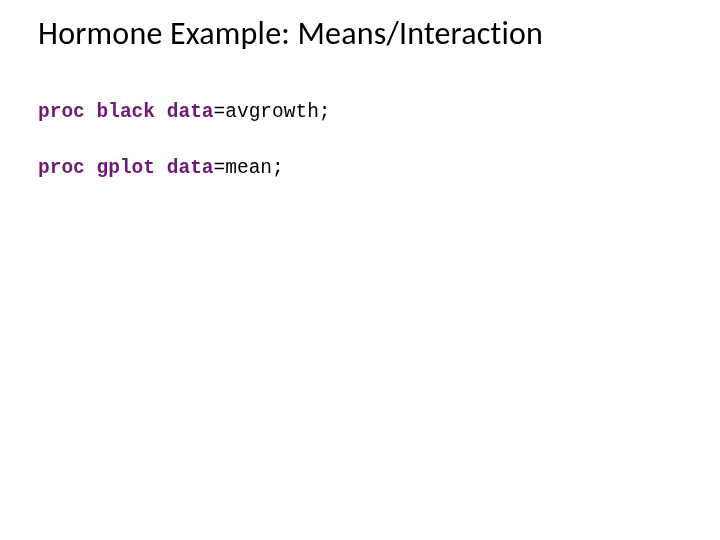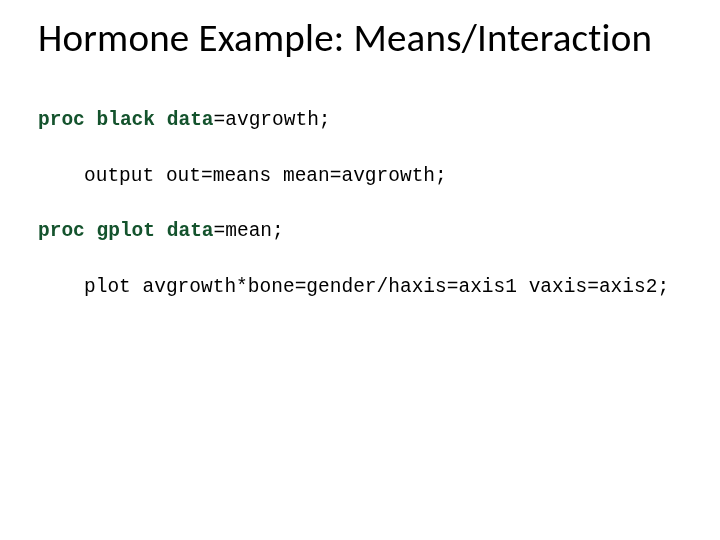--- a/index.html
+++ b/index.html
@@ -9,50 +9,48 @@
     height: 540px;
     font-family: "Calibri", "Segoe UI", Arial, sans-serif;
     background: #fff;
     overflow: hidden;
   }
   .slide {
     padding: 14px 28px 18px 38px;
     box-sizing: border-box;
   }
   .title {
-    font-size: 39px;
+    font-size: 32px;
     font-weight: 400;
     color: #000;
     margin: 0 0 18px 0;
     letter-spacing: 0.2px;
   }
   .code {
     font-family: "Courier New", Courier, monospace;
     font-size: 19.5px;
     line-height: 1.43;
     white-space: pre;
     color: #000;
   }
   .code .line { display: block; }
   .code .indent { padding-left: 46px; }
-  .kw { font-weight: bold; color: #14532d; }
+  .kw { font-weight: bold; color: #701a75; }
   .num { color: #008080; font-weight: bold; }
   .str { color: #800080; }
 </style>
 </head>
 <body>
 
 <div class="slide">
   <h1 class="title">Hormone Example: Means/Interaction</h1>
 
   <div class="code">
 <span class="line"><span class="kw">proc</span> <span class="kw">black</span> <span class="kw">data</span><span>=avgrowth;</span></span>
-<span class="line indent">output out=means mean=avgrowth;</span>
 <span class="line"><span class="kw">proc</span> <span class="kw">gplot</span> <span class="kw">data</span><span>=mean;</span></span>
-<span class="line indent">plot avgrowth*bone=gender/haxis=axis1 vaxis=axis2;</span>
 
 
 
 
 
 
 
   </div>
 </div>
 

